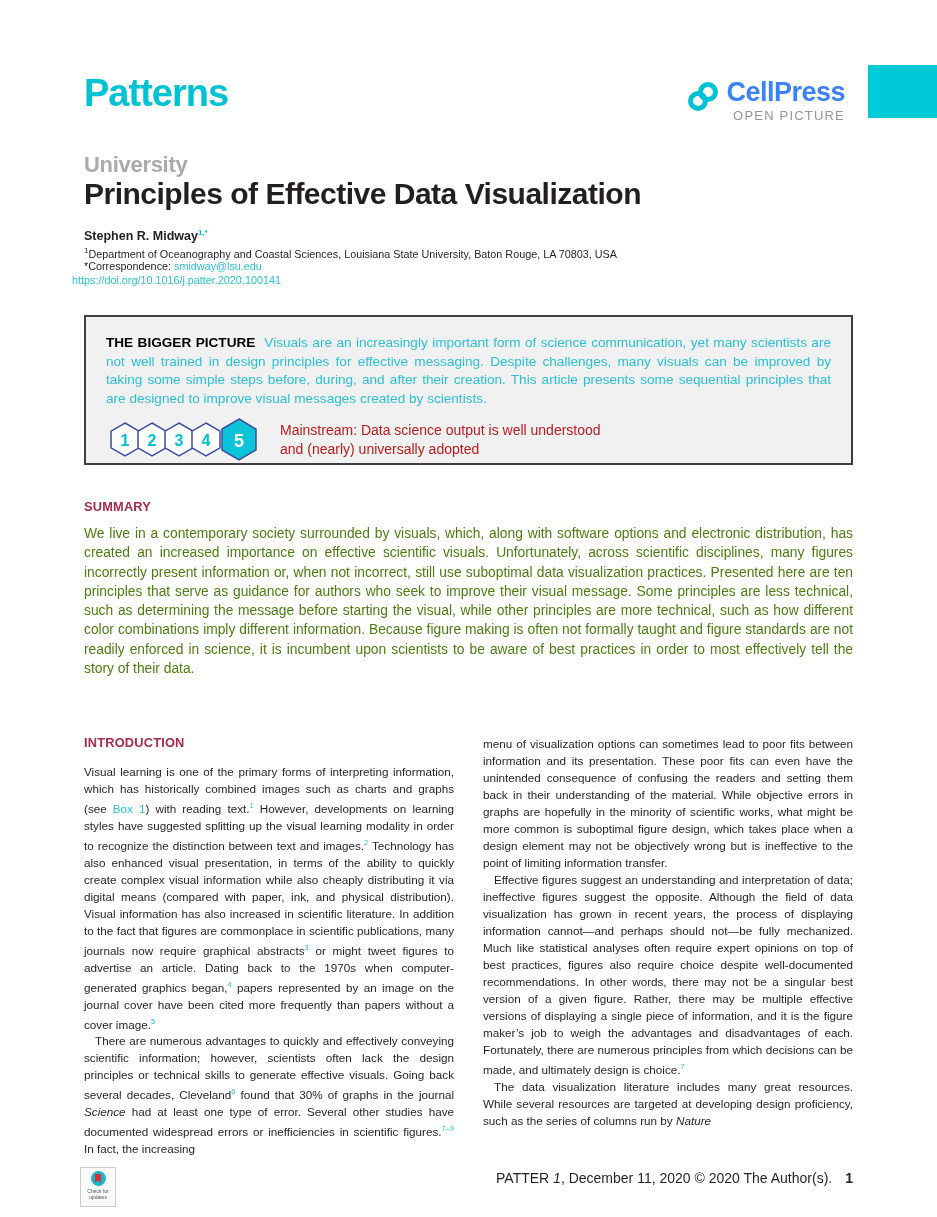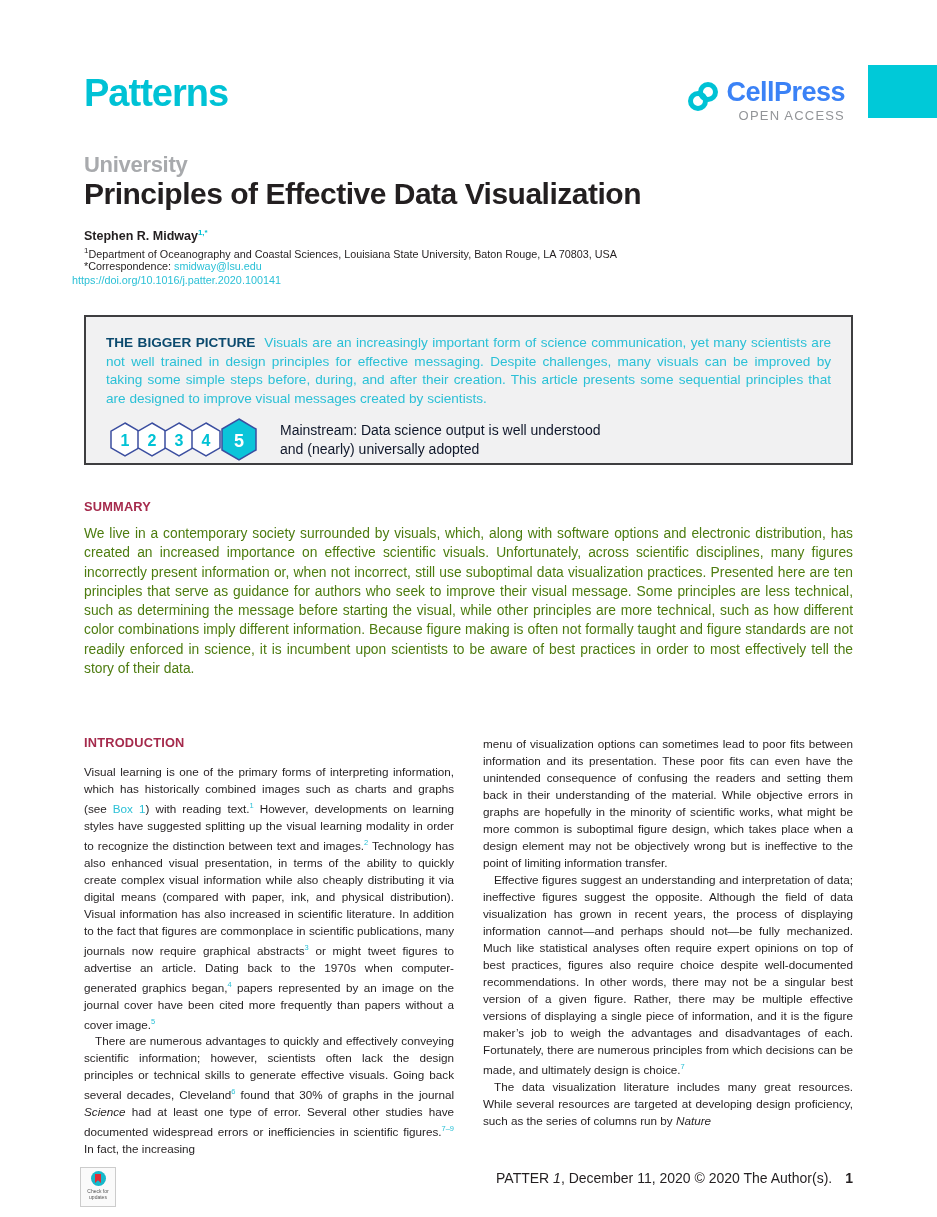--- a/index.html
+++ b/index.html
@@ -37,24 +37,24 @@
   .doi    { position: absolute; left: 72px; top: 274px; font-size: 10.8px; }
   .link-cyan { color: #2bc0d6; text-decoration: none; }
 
   
   .bp-box {
     position: absolute; left: 84px; top: 315px; width: 769px; height: 150px;
     background: #f1f1f2; border: 2px solid #3e3e40;
     padding: 17px 20px 0 20px;
   }
   .bp-para { font-size: 13.6px; line-height: 18.6px; text-align: justify; color: #2bc0d6; }
-  .bp-label { color: #0c4a6e; font-weight: 700; margin-right: 9px; }
+  .bp-label { color: #000000; font-weight: 700; margin-right: 9px; }
   .bp-row { display: flex; align-items: center; margin-top: 9px; }
   .bp-hexes { flex: 0 0 auto; margin-left: 2px; }
-  .bp-caption { margin-left: 14px; font-size: 14px; font-weight: 500; color: #0f172a; line-height: 19px; }
+  .bp-caption { margin-left: 14px; font-size: 14px; font-weight: 500; color: #b91c1c; line-height: 19px; }
 
   
   .sec-head { font-size: 12.8px; font-weight: 700; color: #a52a4c; letter-spacing: 0.2px; }
   .summary-head { position: absolute; left: 84px; top: 499px; }
   .summary-text {
     position: absolute; left: 84px; top: 524px; width: 769px;
     font-size: 13.8px; line-height: 19.3px; text-align: justify;
     color: #4d7c0f; font-weight: 500;
   }
 
@@ -92,21 +92,21 @@
 
   <div class="cellpress">
     <svg class="cp-icon" viewBox="0 0 34 34">
       <g fill="none" stroke="#00c2d5" stroke-width="5">
         <circle cx="12" cy="21" r="7.5"></circle>
         <circle cx="22" cy="12" r="7.5"></circle>
       </g>
     </svg>
     <div class="cp-col">
       <div class="cp-name">CellPress</div>
-      <div class="cp-oa">OPEN ACCESS</div>
+      <div class="cp-oa">OPEN PICTURE</div>
     </div>
   </div>
 
   <div class="corner-rect"></div>
 
   <div class="kicker">University</div>
   <h1 class="title">Principles of Effective Data Visualization</h1>
 
   <div class="author"><span>Stephen R. Midway</span><sup>1,*</sup></div>
 

